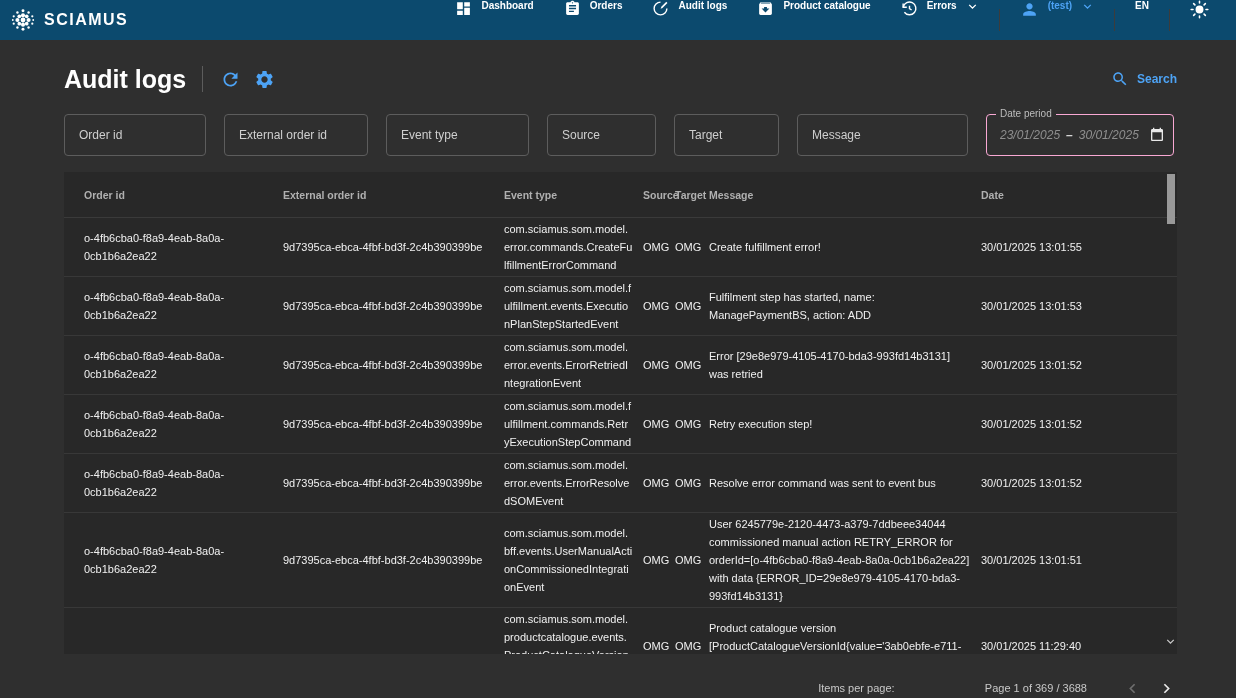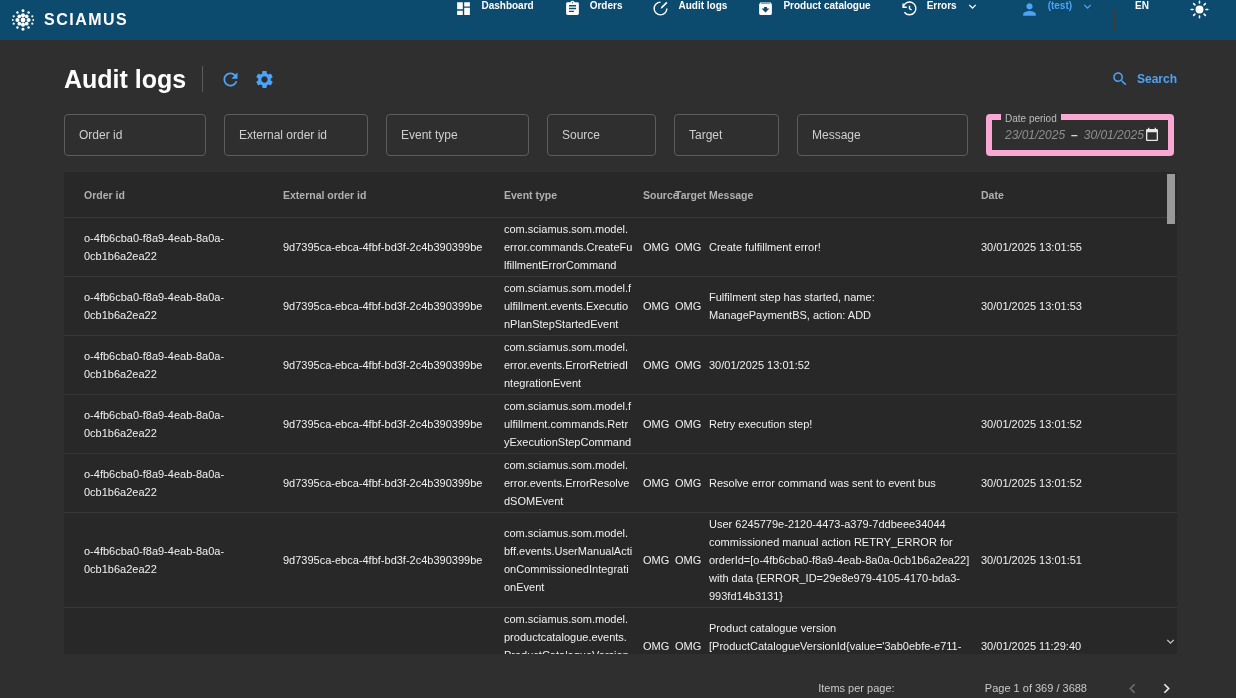--- a/index.html
+++ b/index.html
@@ -28,21 +28,21 @@
   .icon-btn { color:#4da3f5; cursor:pointer; margin-right:13px; display:flex; align-items:center; }
   .icon-btn svg { width:21px; height:21px; }
   .search-btn { margin-left:auto; display:flex; align-items:center; gap:8px; color:#4da3f5; font-size:12px; font-weight:700; cursor:pointer; }
   .search-btn svg { width:18px; height:18px; }
 
   
   .filters { display:flex; gap:18px; margin-top:20px; }
   .filter { height:42px; background:transparent; border:1px solid #5d5d5d; border-radius:4px;
             color:#eee; font-size:12px; padding:0 14px; font-family:"Liberation Sans", sans-serif; outline:none; }
   .filter::placeholder { color:#cfcfcf; opacity:1; }
-  .date-field { position:relative; width:188px; height:42px; border:6px solid #f9a8d4; border-radius:4px;
+  .date-field { position:relative; width:188px; height:42px; border:1px solid #f9a8d4; border-radius:4px;
                 display:flex; align-items:center; padding:0 8px 0 13px; cursor:pointer; }
   .date-label { position:absolute; top:-7px; left:9px; font-size:10px; color:#bdbdbd; background:#2f2f2f; padding:0 4px; }
   .date-value { color:#8f8f8f; font-size:12px; display:flex; align-items:center; gap:6px; flex:1;font-style:italic; }
   .date-dash { color:#d6d6d6; font-weight:700; }
   .cal-btn { color:#e8e8e8; }
   .cal-btn svg { width:16px; height:16px; }
 
   
   .table-wrap { position:relative; margin-top:16px; background:#282828; height:482px; overflow:hidden; }
   .thead, .trow { display:grid; grid-template-columns:199px 221px 139px 32px 34px 272px 1fr; align-items:center; }
@@ -264,20 +264,21 @@
           <div class="tcell cell-target">OMG</div>
           <div class="tcell cell-message">Fulfilment step has started, name: ManagePaymentBS, action: ADD</div>
           <div class="tcell cell-date">30/01/2025 13:01:53</div>
         </div>
         <div class="trow">
           <div class="tcell cell-order-id">o-4fb6cba0-f8a9-4eab-8a0a-0cb1b6a2ea22</div>
           <div class="tcell cell-external-order-id">9d7395ca-ebca-4fbf-bd3f-2c4b390399be</div>
           <div class="tcell cell-event-type">com.sciamus.som.model.error.events.ErrorRetriedIntegrationEvent</div>
           <div class="tcell cell-source">OMG</div>
           <div class="tcell cell-target">OMG</div>
+          <div class="tcell cell-message">Error [29e8e979-4105-4170-bda3-993fd14b3131] was retried</div>
           <div class="tcell cell-date">30/01/2025 13:01:52</div>
         </div>
         <div class="trow">
           <div class="tcell cell-order-id">o-4fb6cba0-f8a9-4eab-8a0a-0cb1b6a2ea22</div>
           <div class="tcell cell-external-order-id">9d7395ca-ebca-4fbf-bd3f-2c4b390399be</div>
           <div class="tcell cell-event-type">com.sciamus.som.model.fulfillment.commands.RetryExecutionStepCommand</div>
           <div class="tcell cell-source">OMG</div>
           <div class="tcell cell-target">OMG</div>
           <div class="tcell cell-message">Retry execution step!</div>
           <div class="tcell cell-date">30/01/2025 13:01:52</div>

